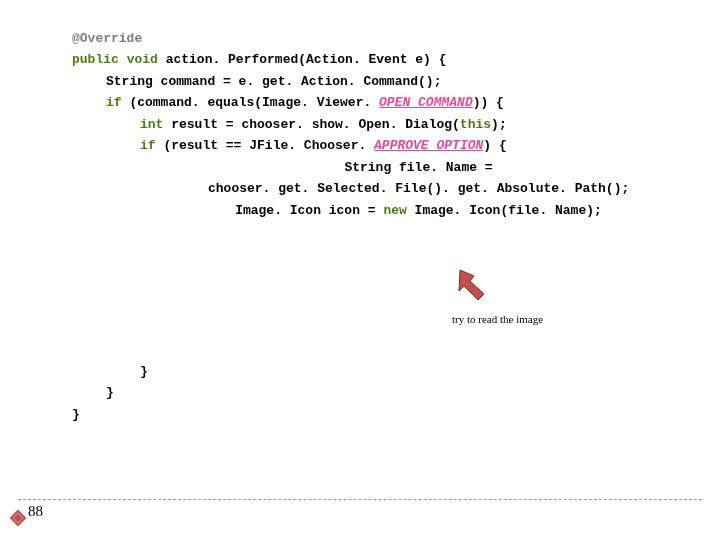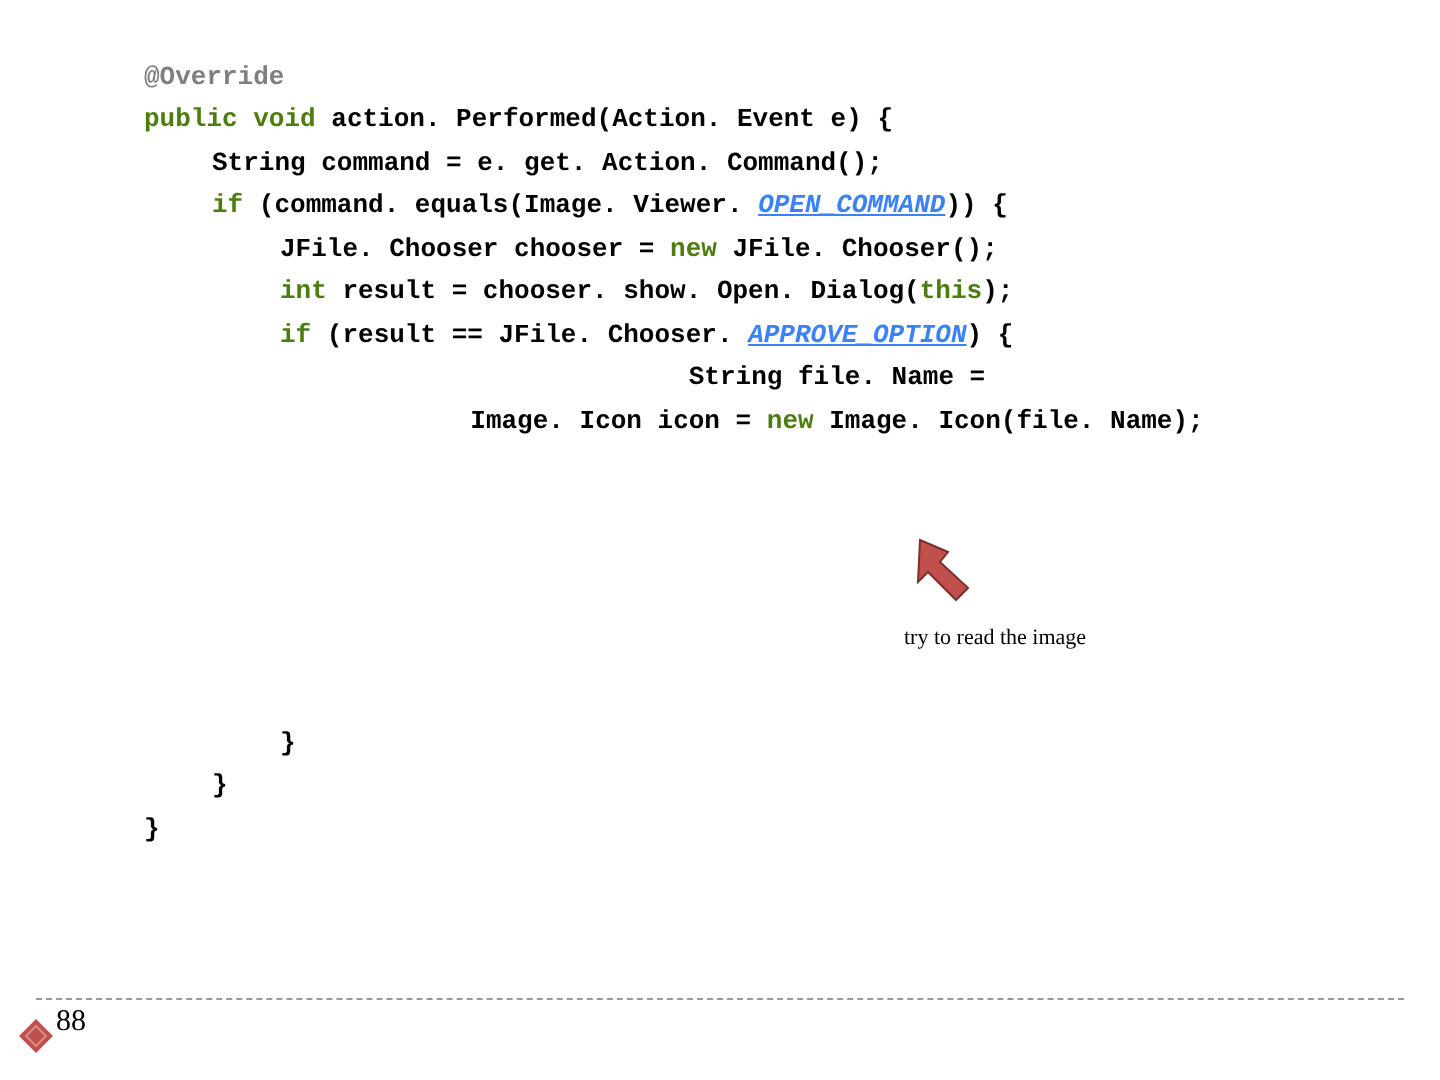--- a/index.html
+++ b/index.html
@@ -23,21 +23,21 @@
     padding: 28px 0 0 72px;
   }
   .code-block {
   }
   .code-line {
     white-space: pre;
   }
   .annotation-word { color: #7f7f7f; }
   .kw { color: #4d7c0f; }
   .constant {
-    color: #3b82f6;
+    color: #ec4899;
     font-style: italic;
     text-decoration: underline;
   }
   .callout {
     position: absolute;
     font-family: Georgia, 'Times New Roman', serif;
     font-weight: normal;
     font-size: 11px;
     color: #000;
     white-space: nowrap;
@@ -89,28 +89,28 @@
 
   <div class="code-block">
     <div class="code-line"><span class="annotation-word">@Override</span></div>
 
     <div class="code-line"><span class="kw">public</span> <span class="kw">void</span><span> action. Performed(Action. Event e) {</span></div>
 
     <div class="code-line i1"><span>String command = e. get. Action. Command();</span></div>
 
     <div class="code-line i1"><span class="kw">if</span><span> (command. equals(Image. Viewer.</span> <span class="constant">OPEN_COMMAND</span><span>)) {</span></div>
 
-    <div class="code-line i2"><span>JFile. Chooser chooser = </span><span class="kw">new</span><span> JFile. Chooser();</span></div>
 
     <div class="code-line i2"><span class="kw">int</span><span> result = chooser. show. Open. Dialog(</span><span class="kw">this</span><span>);</span></div>
 
     <div class="code-line i2"><span class="kw">if</span><span> (result == JFile. Chooser.</span> <span class="constant">APPROVE_OPTION</span><span>) {</span></div>
 
     <div class="code-line i3"><span>String file. Name =</span></div>
 
+    <div class="code-line i4"><span>chooser. get. Selected. File(). get. Absolute. Path();</span></div>
 
     <div class="code-line i3"><span>Image. Icon icon = </span><span class="kw">new</span><span> Image. Icon(file. Name);</span></div>
 
     <div class="code-line" style="height:140px"></div>
 
     <div class="code-line i2"><span>}</span></div>
     <div class="code-line i1"><span>}</span></div>
     <div class="code-line"><span>}</span></div>
   </div>
 

